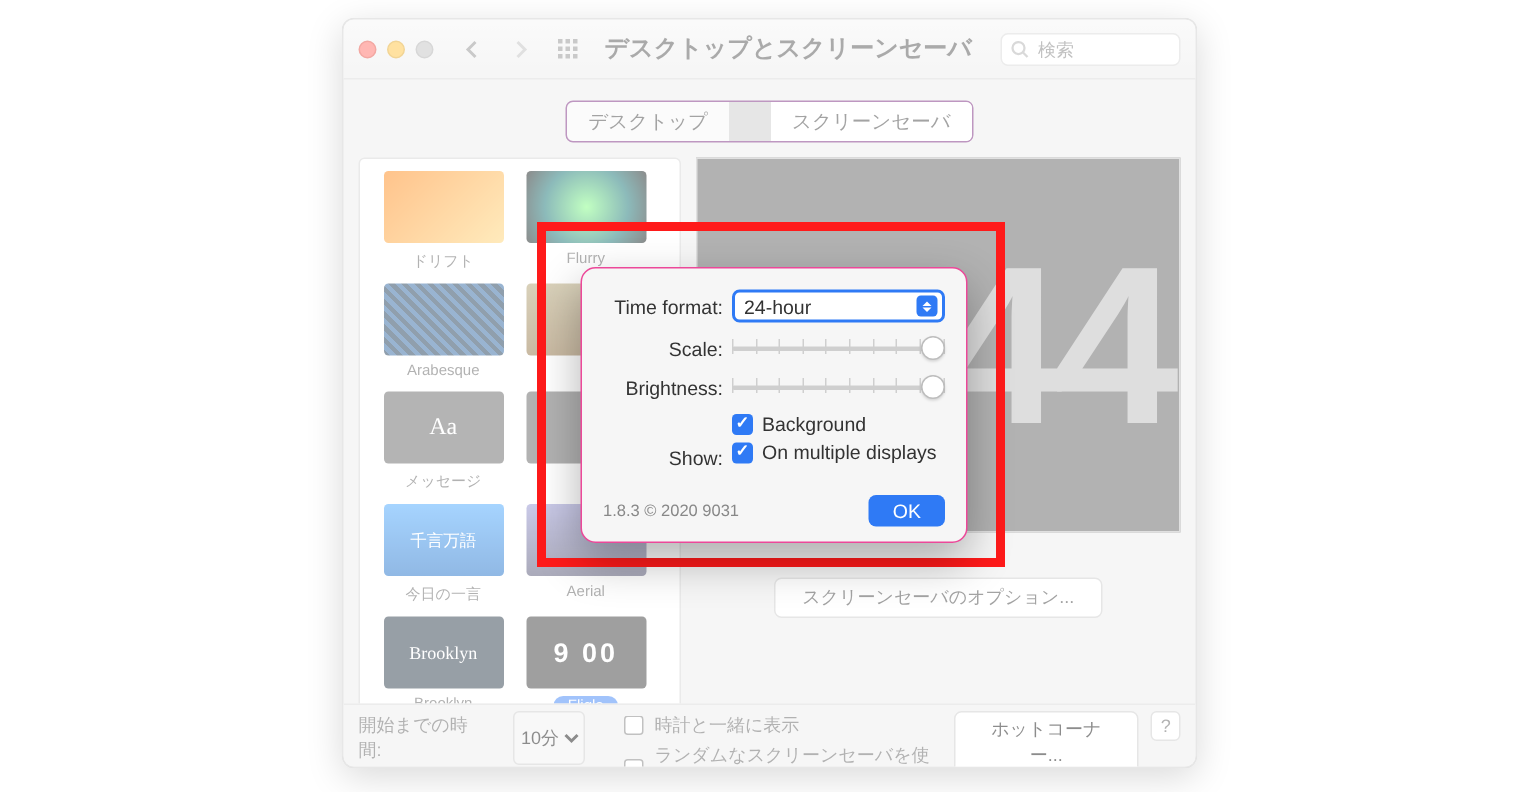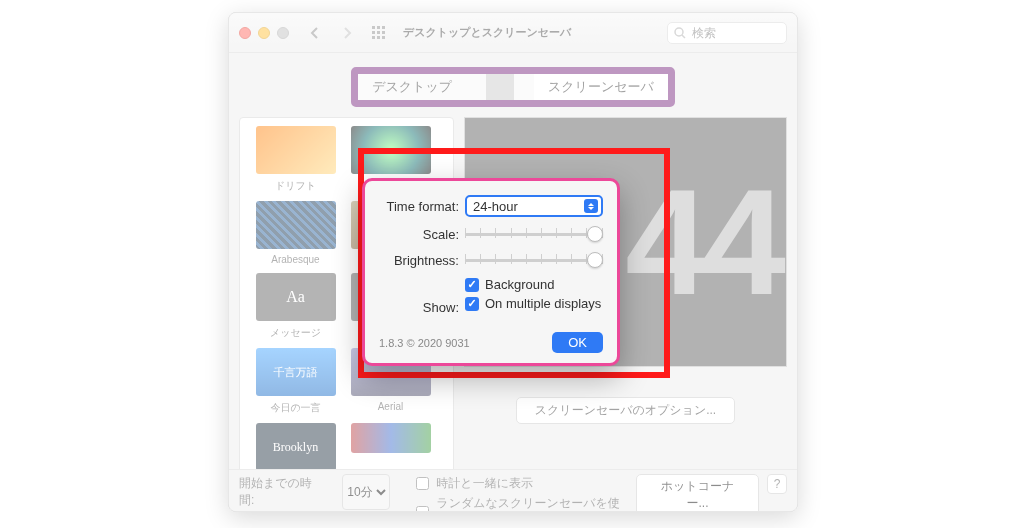--- a/index.html
+++ b/index.html
@@ -46,40 +46,39 @@
   .traffic span { width:12px; height:12px; border-radius:50%; display:inline-block; }
   .t-close { background:#ff5f57; border:0.5px solid #e33e32;}
   .t-min { background:#ffbd2e; border:0.5px solid #e1a116;}
   .t-max { background:#bdbdbd; border:0.5px solid #a6a6a6;}
   .navbtn, .gridbtn {
     width:24px; height:22px;
     display:flex; align-items:center; justify-content:center;
     color:#7a7a7a; border-radius:4px;
   }
   .navbtn svg, .gridbtn svg { display:block; }
-  .title { font-size:11px; font-weight:600; color:#444; margin-left:4px; }
+  .title { font-size:16px; font-weight:600; color:#444; margin-left:4px; }
   .search {
     margin-left:auto;
     display:flex; align-items:center;
     background:#fff; border:1px solid #d4d4d4; border-radius:5px;
     height:22px; width:120px; padding:0 6px; gap:4px;
     color:#999;
   }
   .search input { border:none; outline:none; font-size:12px; width:80px; background:transparent; }
 
   .segmented {
     margin: 14px auto 10px;
     width: max-content;
     display:flex;
-    border:7px solid #701a75;
+    border:1px solid #701a75;
     border-radius:5px;
     overflow:hidden;
     background:#f5f5f5;
     font-size:13px;
-    gap:20px;
   }
   .segmented div { padding:4px 14px; }
   .segmented .sel { background:#fff; }
   .seg-div { width:1px; background:#c8c8c8; padding:0;}
 
   .body {
     display:flex;
     gap:10px;
     padding: 0 10px 10px;
     height: calc(100% - 95px);
@@ -192,24 +191,24 @@
     left: 358px; top: 148px;
     width: 312px; height: 230px;
     border: 6px solid #ff1a1a;
     z-index: 25;
     pointer-events:none;
   }
 
   
   .sheet {
     position:absolute;
-    left: 362px; top: 178px;
+    left: 387px; top: 178px;
     width: 258px;
     background:#f6f6f6;
-    border:3px solid #ec4899;
+    border:1px solid #ec4899;
     border-radius:10px;
     box-shadow: 0 12px 30px rgba(0,0,0,0.3);
     padding: 14px 14px 10px;
     z-index: 30;
     font-size:13px;
     color:#333;
   }
   .sheet .row {
     display:flex;
     align-items:center;
@@ -381,20 +380,26 @@
       </div>
       <div class="thumb">
         <div class="img" style="background:linear-gradient(#88c,#446);"></div>
         <span class="lbl">Aerial</span>
       </div>
       <div class="thumb">
         <div class="img" style="background:#1a2a3a;">
             <span style="font-family:cursive;font-size:12px">Brooklyn</span>
           </div>
         <span class="lbl">Brooklyn</span>
+      </div>
+      <div class="thumb">
+        <div class="img" style="background:#2a2a2a;font-weight:bold;font-size:18px;letter-spacing:2px">
+            <span>9 00</span>
+          </div>
+        <span class="lbl pill">Fliqlo</span>
       </div>
       <div class="thumb">
         <div class="img" style="background:linear-gradient(90deg,#b33,#36c,#393);height:30px"></div>
       </div>
       <div class="thumb">
         <div class="img" style="background:#2a2a2a;height:30px;font-size:10px">10 43 17</div>
       </div>
     </div>
     <div class="rightpane">
       <div class="preview">

